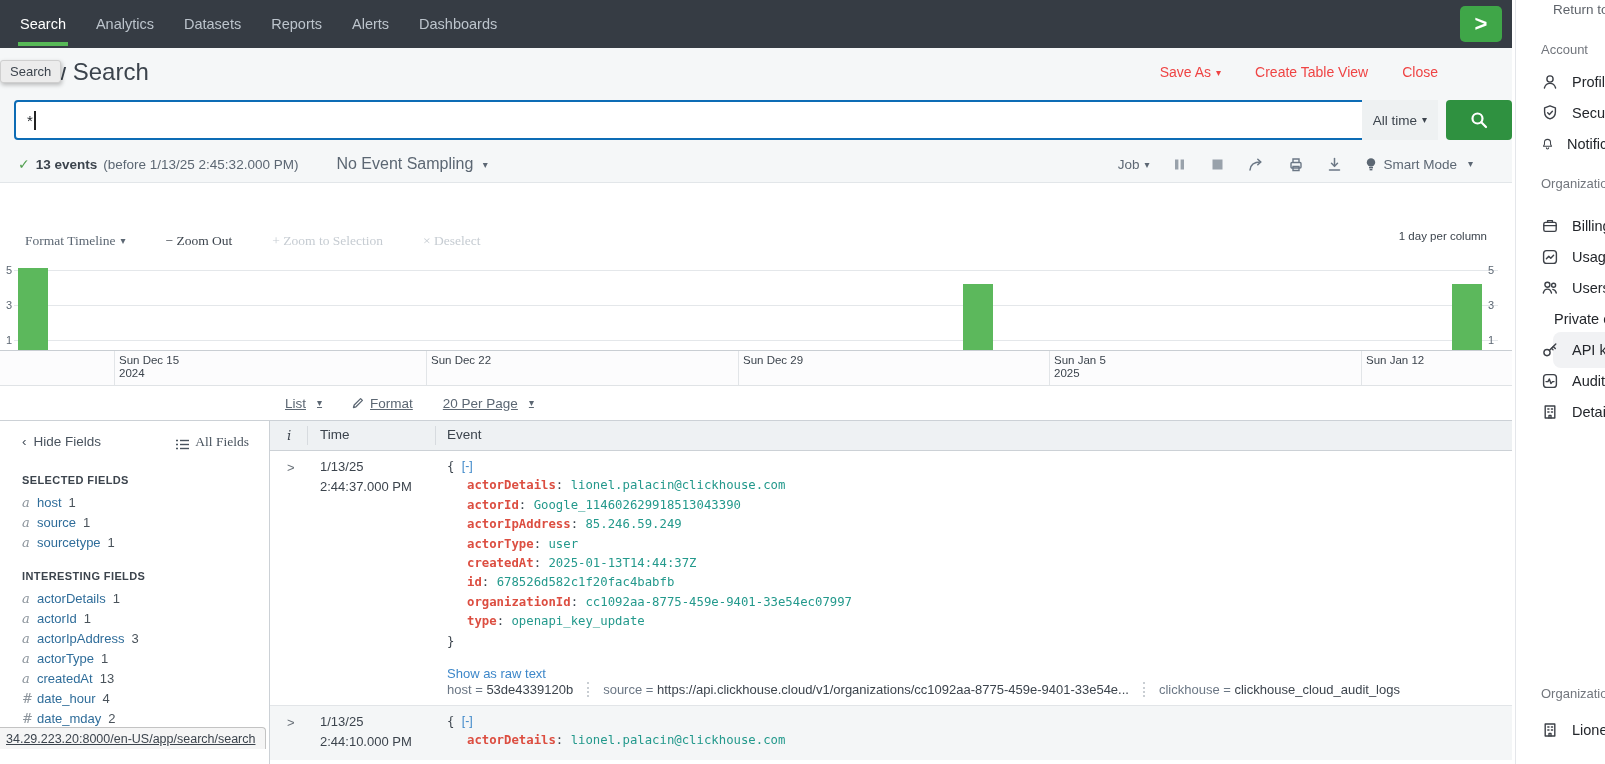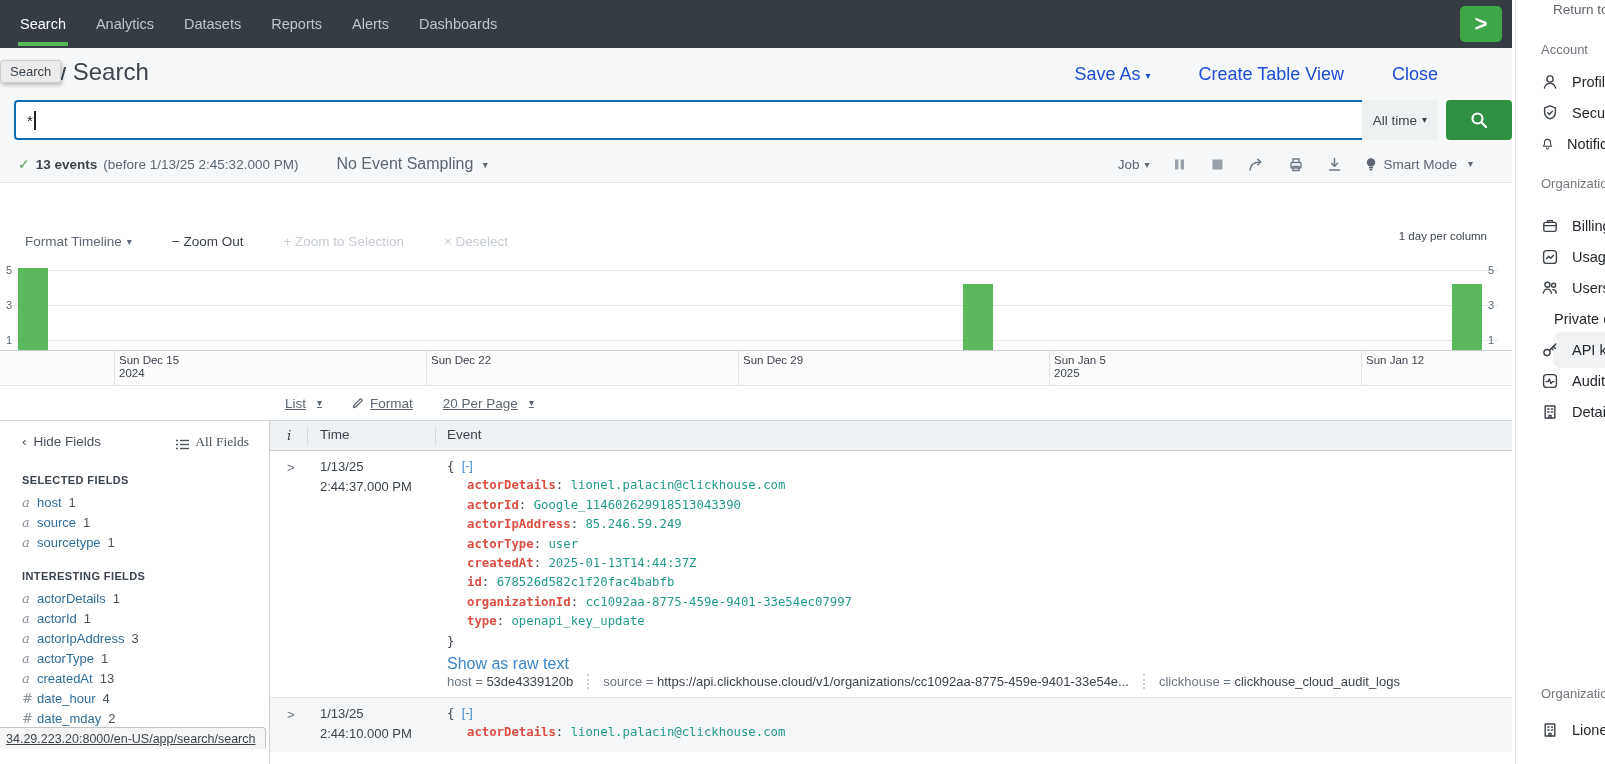--- a/index.html
+++ b/index.html
@@ -13,21 +13,21 @@
   .nav-item{color:#bcc4cc;font-size:14.5px;display:flex;align-items:center;padding:0 26px 0 0;position:relative;cursor:pointer;}
   .nav-item .lbl{padding:0 2px;}
   .nav-item.active .lbl{color:#fff;}
   .nav-item.active .lbl::after{content:"";position:absolute;left:0;right:26px;bottom:2px;height:4px;background:#57b957;}
   #splunk-logo{position:absolute;right:10px;top:6px;width:42px;height:36px;background:#3fa648;border-radius:5px;
                color:#fff;font-weight:bold;font-size:22px;display:flex;align-items:center;justify-content:center;}
   #header-region{position:absolute;left:0;top:48px;width:100%;height:134px;background:#f5f7f8;border-bottom:1px solid #e2e6e9;}
   #page-title{position:absolute;left:18px;top:58px;font-size:24px;font-weight:500;color:#3c444d;}
   #title-tooltip{position:absolute;left:0;top:60px;background:#ececec;border:1px solid #cfcfcf;border-radius:3px;
                  padding:3px 9px;font-size:13px;color:#3c444d;box-shadow:1px 2px 4px rgba(0,0,0,.25);z-index:5;}
-  #header-actions{position:absolute;right:74px;top:64px;display:flex;gap:48px;color:#1d4ed8;font-size:18px;}
+  #header-actions{position:absolute;right:74px;top:64px;display:flex;gap:34px;color:#ef4444;font-size:14px;}
   .hdr-action{cursor:pointer;white-space:nowrap;}
   .caret::after{content:"▾";font-size:10px;margin-left:5px;position:relative;top:-1px;}
   
   #search-input{position:absolute;left:14px;top:100px;width:1338px;height:36px;background:#fff;
                 border:2px solid #0d6cb5;border-radius:4px;display:flex;align-items:center;padding-left:11px;
                 font-size:15px;color:#24292e;}
   #cursor{display:inline-block;width:2px;height:19px;background:#222;margin-left:1px;}
   #timerange-btn{position:absolute;left:1362px;top:100px;width:76px;height:40px;background:#eef1f2;
                  display:flex;align-items:center;justify-content:center;font-size:13.5px;color:#3c444d;cursor:pointer;}
   #search-btn{position:absolute;left:1446px;top:100px;width:66px;height:40px;background:#2f9140;border-radius:4px;
@@ -40,21 +40,21 @@
   #evrange{color:#5c6773;}
   #sampling{margin-left:38px;color:#5c6773;font-size:16px;cursor:pointer;}
   #job-controls{position:absolute;right:39px;top:0;height:32px;display:flex;align-items:center;gap:23px;color:#5c6773;font-size:13.5px;}
   .job-ico{display:flex;align-items:center;}
   #smart-mode{display:flex;align-items:center;gap:6px;cursor:pointer;}
   
   #tabs-row{position:absolute;left:0;top:184px;width:100%;height:35px;border-bottom:1px solid #d5dade;display:flex;align-items:stretch;padding-left:18px;box-sizing:border-box;}
   .tab{margin-right:32px;display:flex;align-items:center;font-size:14px;color:#5c6773;cursor:pointer;border-bottom:4px solid transparent;box-sizing:border-box;}
   .tab.active{color:#3c444d;border-bottom-color:#2f8fc6;}
   
-  #tl-controls{position:absolute;left:25px;top:228px;height:26px;display:flex;align-items:center;gap:40px;font-size:13.5px;}
+  #tl-controls{position:absolute;left:25px;top:228px;height:26px;display:flex;align-items:center;gap:40px;font-size:13.5px;font-family:Liberation Serif, serif;}
   .tl-ctl{color:#3c444d;cursor:pointer;white-space:nowrap;}
   .tl-ctl.gray{color:#5c6773;}
   .tl-ctl.disabled{color:#c6ccd2;cursor:default;}
   #scale-note{position:absolute;right:25px;top:230px;font-size:11.5px;color:#3c444d;}
   
   #chart{position:absolute;left:0;top:258px;width:1512px;height:92px;}
   .gridline{position:absolute;left:14px;right:14px;height:1px;background:#e4e7ea;}
   .ytick{position:absolute;font-size:11px;color:#5c6773;}
   .bar{position:absolute;background:#5cb85c;cursor:pointer;}
   #axis-strip{position:absolute;left:0;top:350px;width:1512px;height:34px;border-top:1px solid #c9ced3;border-bottom:1px solid #e0e3e6;background:#fcfcfd;}
@@ -91,21 +91,21 @@
   .event-row.shaded{background:#f4f6f7;}
   .event-row + .event-row{border-top:1px solid #e2e5e8;}
   .ev-expand{color:#687078;font-size:13px;padding-left:17px;padding-top:3px;cursor:pointer;}
   .ev-time{font-size:13px;line-height:20px;color:#3c444d;}
   .ev-body{font-family:"DejaVu Sans Mono","Liberation Mono",monospace;font-size:12.3px;color:#3c444d;}
   .json-line{line-height:19.4px;white-space:pre;}
   .json-indent{padding-left:20px;}
   .json-key{color:#dc4e41;font-weight:bold;}
   .json-val{color:#23998c;}
   .blue-link{color:#3d87c9;cursor:pointer;font-family:"Liberation Sans",sans-serif;}
-  .raw-link{display:inline-block;margin-top:4px;font-size:16px;}
+  .raw-link{display:inline-block;margin-top:15px;font-size:13px;}
   .ev-meta{display:flex;margin-top:1px;font-family:"Liberation Sans",sans-serif;font-size:13px;align-items:center;}
   .meta-item{white-space:nowrap;}
   .meta-item + .meta-item{border-left:2px dotted #c9ced3;margin-left:14px;padding-left:14px;}
   .meta-k{color:#6b7785;}
   .meta-v{color:#3c444d;}
   
   #cloud-panel{position:absolute;left:1515px;top:0;width:90px;height:764px;background:#fff;border-left:1px solid #e4e6ea;overflow:hidden;}
   #return-link{position:absolute;left:37px;top:2px;font-size:13.5px;color:#5f646b;white-space:nowrap;cursor:pointer;}
   .cloud-hdr{position:absolute;left:25px;font-size:13px;color:#72767d;white-space:nowrap;}
   .cloud-item{position:absolute;left:25px;right:-40px;height:28px;display:flex;align-items:center;gap:13px;cursor:pointer;white-space:nowrap;}

